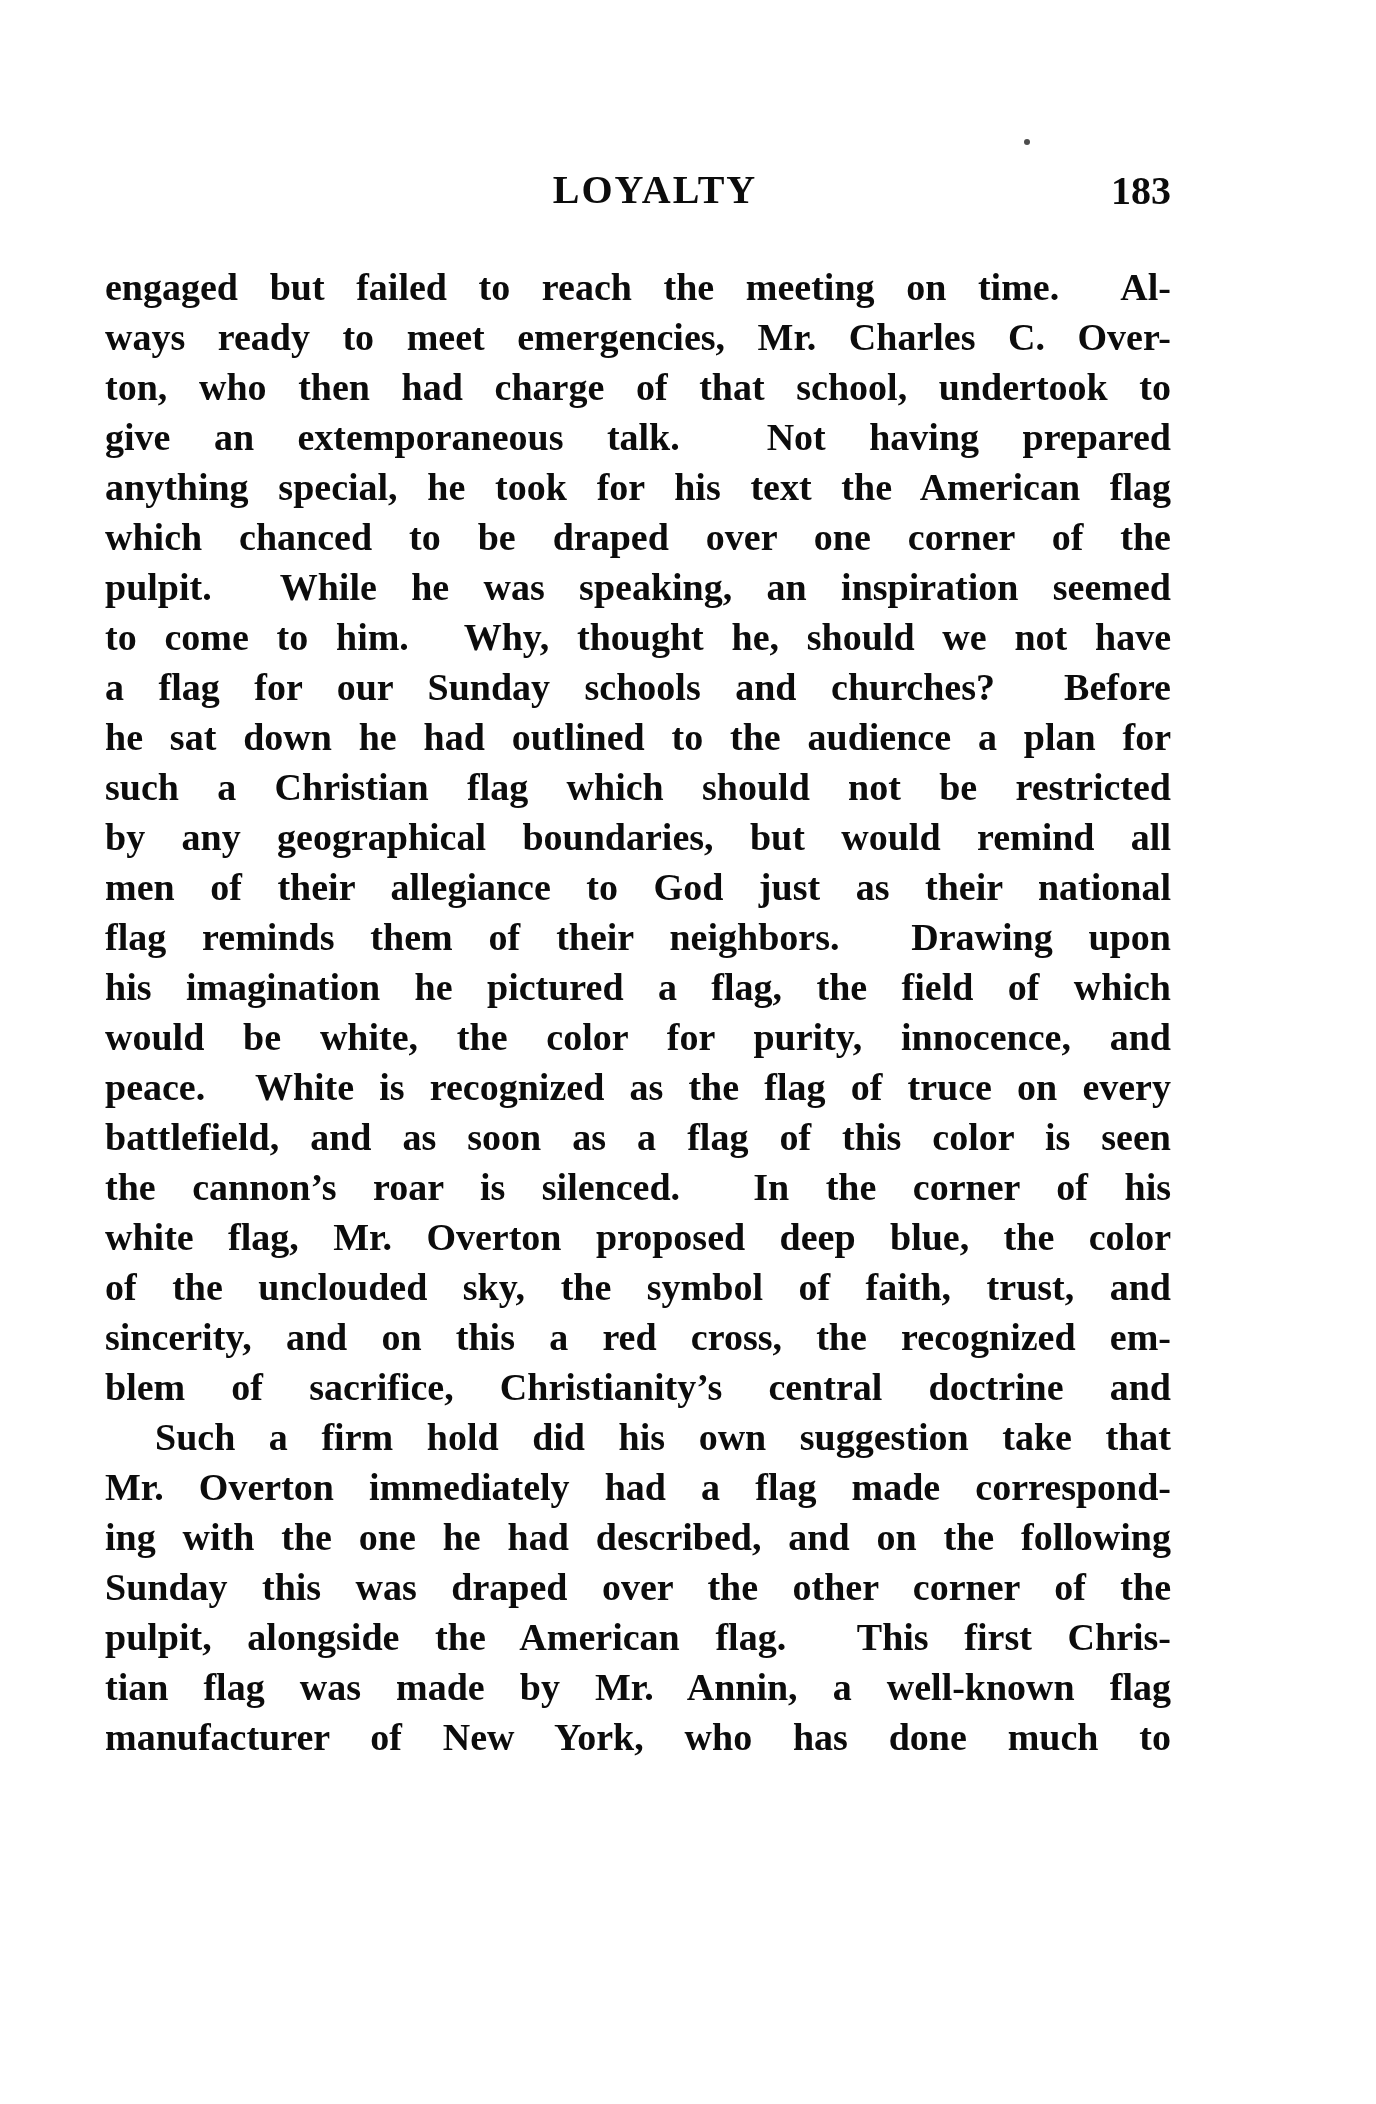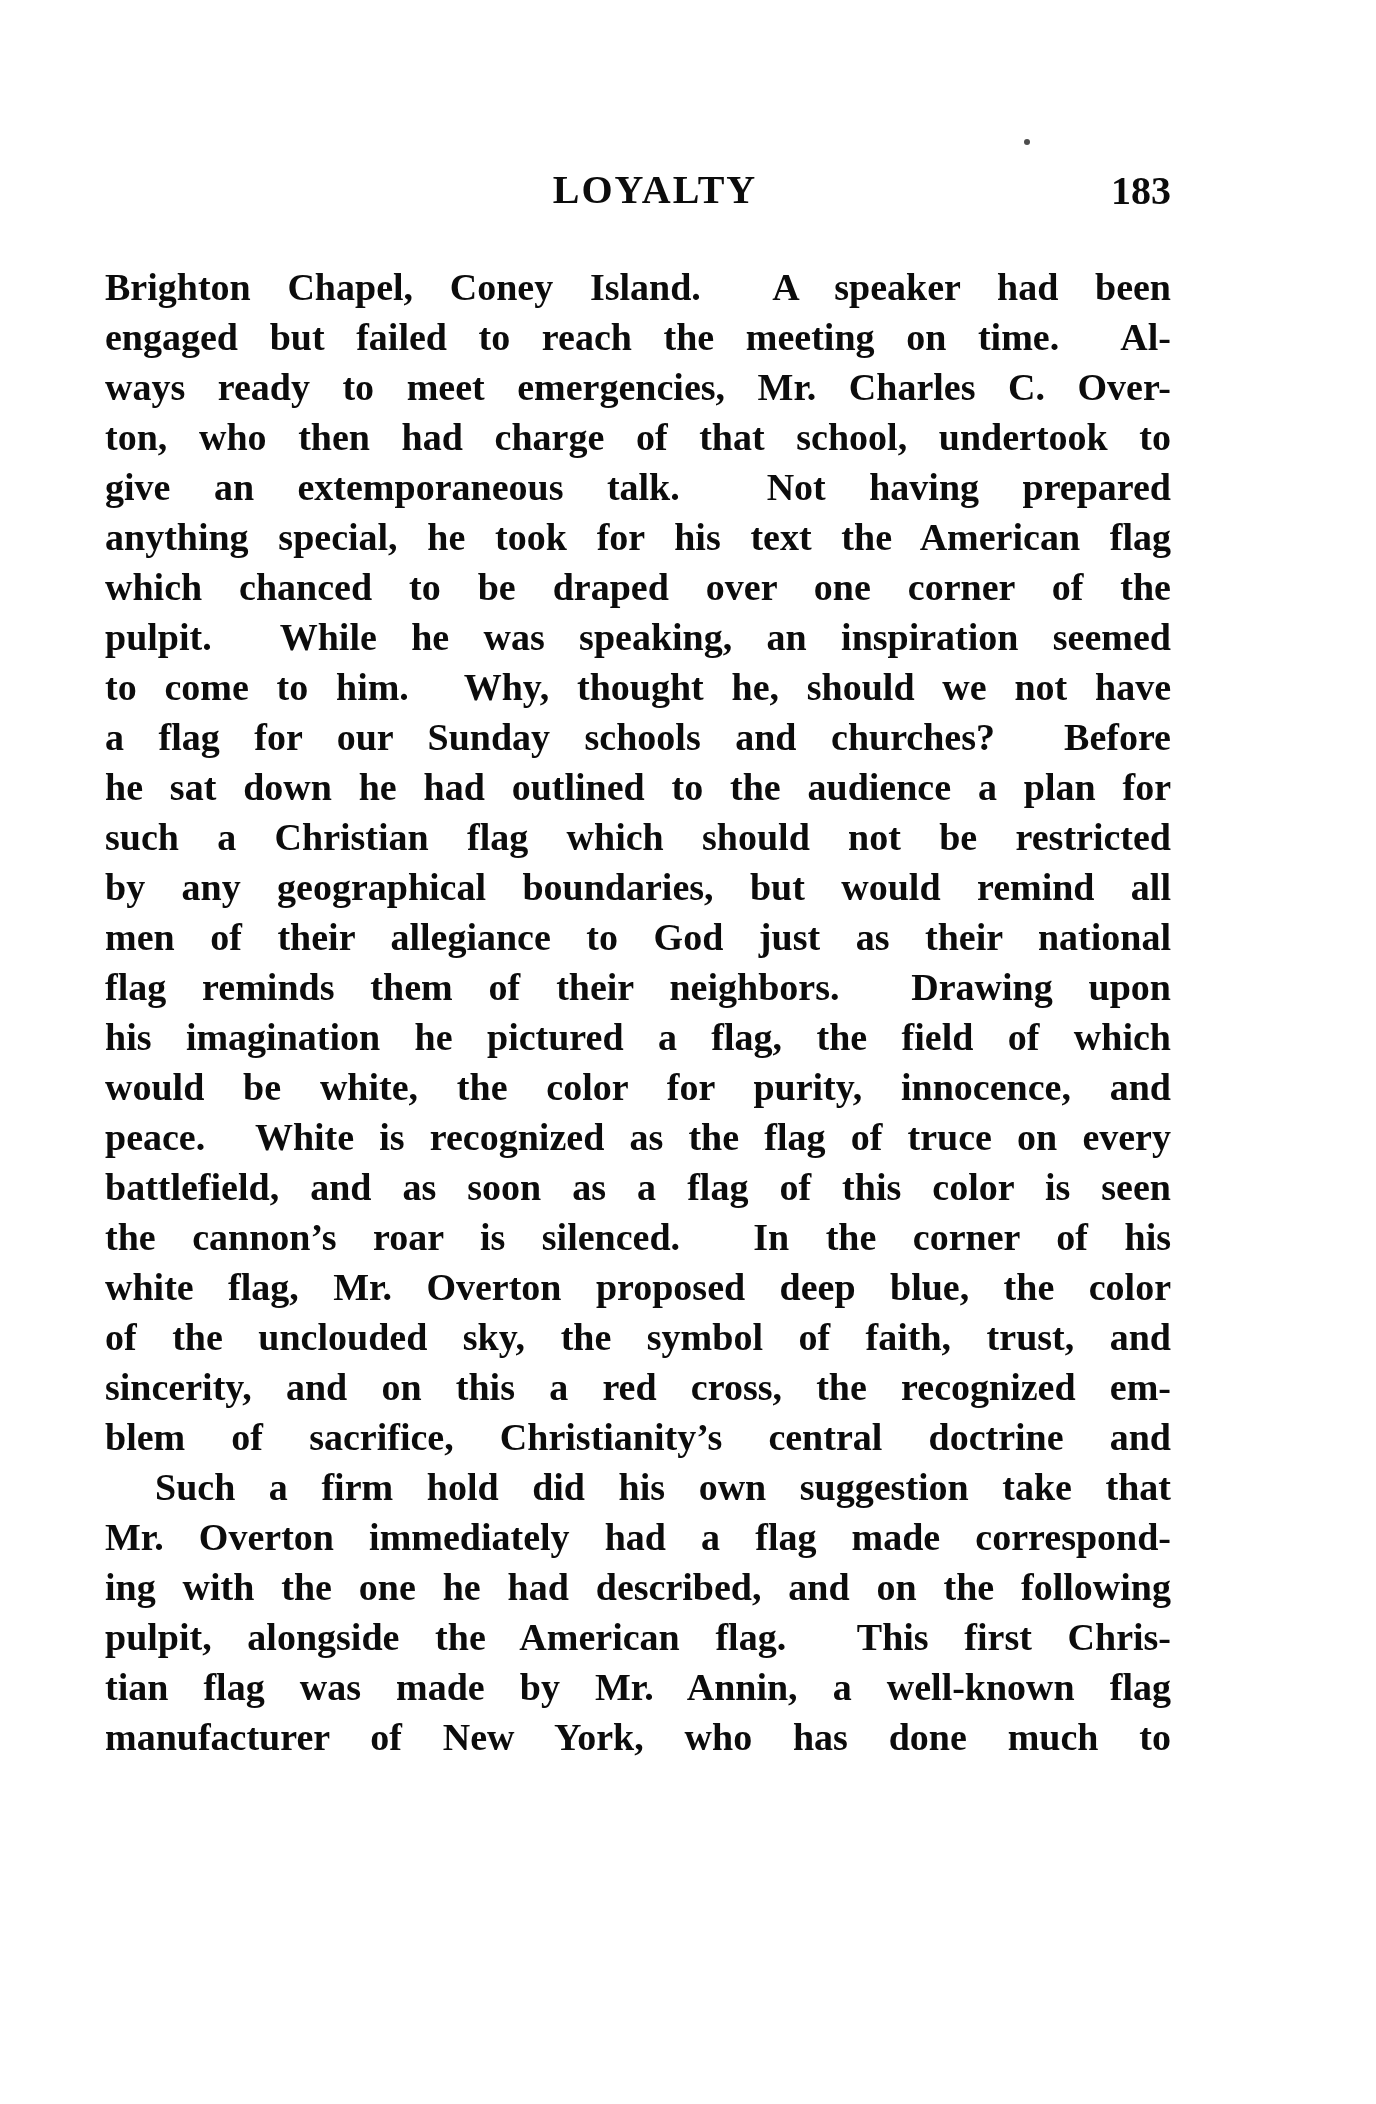--- a/index.html
+++ b/index.html
@@ -129,21 +129,20 @@
 <div class="page">
 
   <div class="artifact-dot"></div>
 
   <div class="running-header">
     <span class="running-title">LOYALTY</span>
     <span class="page-number">183</span>
   </div>
 
   <div class="body-text">
-      <div class="line">Brighton Chapel, Coney Island.  A speaker had been</div>
       <div class="line">engaged but failed to reach the meeting on time.  Al-</div>
       <div class="line">ways ready to meet emergencies, Mr. Charles C. Over-</div>
       <div class="line">ton, who then had charge of that school, undertook to</div>
       <div class="line">give an extemporaneous talk.  Not having prepared</div>
       <div class="line">anything special, he took for his text the American flag</div>
       <div class="line">which chanced to be draped over one corner of the</div>
       <div class="line">pulpit.  While he was speaking, an inspiration seemed</div>
       <div class="line">to come to him.  Why, thought he, should we not have</div>
       <div class="line">a flag for our Sunday schools and churches?  Before</div>
       <div class="line">he sat down he had outlined to the audience a plan for</div>
@@ -156,20 +155,21 @@
       <div class="line">peace.  White is recognized as the flag of truce on every</div>
       <div class="line">battlefield, and as soon as a flag of this color is seen</div>
       <div class="line">the cannon’s roar is silenced.  In the corner of his</div>
       <div class="line">white flag, Mr. Overton proposed deep blue, the color</div>
       <div class="line">of the unclouded sky, the symbol of faith, trust, and</div>
       <div class="line">sincerity, and on this a red cross, the recognized em-</div>
       <div class="line">blem of sacrifice, Christianity’s central doctrine and</div>
       <div class="line indent">Such a firm hold did his own suggestion take that</div>
       <div class="line">Mr. Overton immediately had a flag made correspond-</div>
       <div class="line">ing with the one he had described, and on the following</div>
+      <div class="line">Sunday this was draped over the other corner of the</div>
       <div class="line">pulpit, alongside the American flag.  This first Chris-</div>
       <div class="line">tian flag was made by Mr. Annin, a well-known flag</div>
       <div class="line">manufacturer of New York, who has done much to</div>
     </div>
 
   <div class="artifact-tick"></div>
 
   <span class="digitized-by">Digitized by</span>
 
   <span class="google-logo">Before</span>

